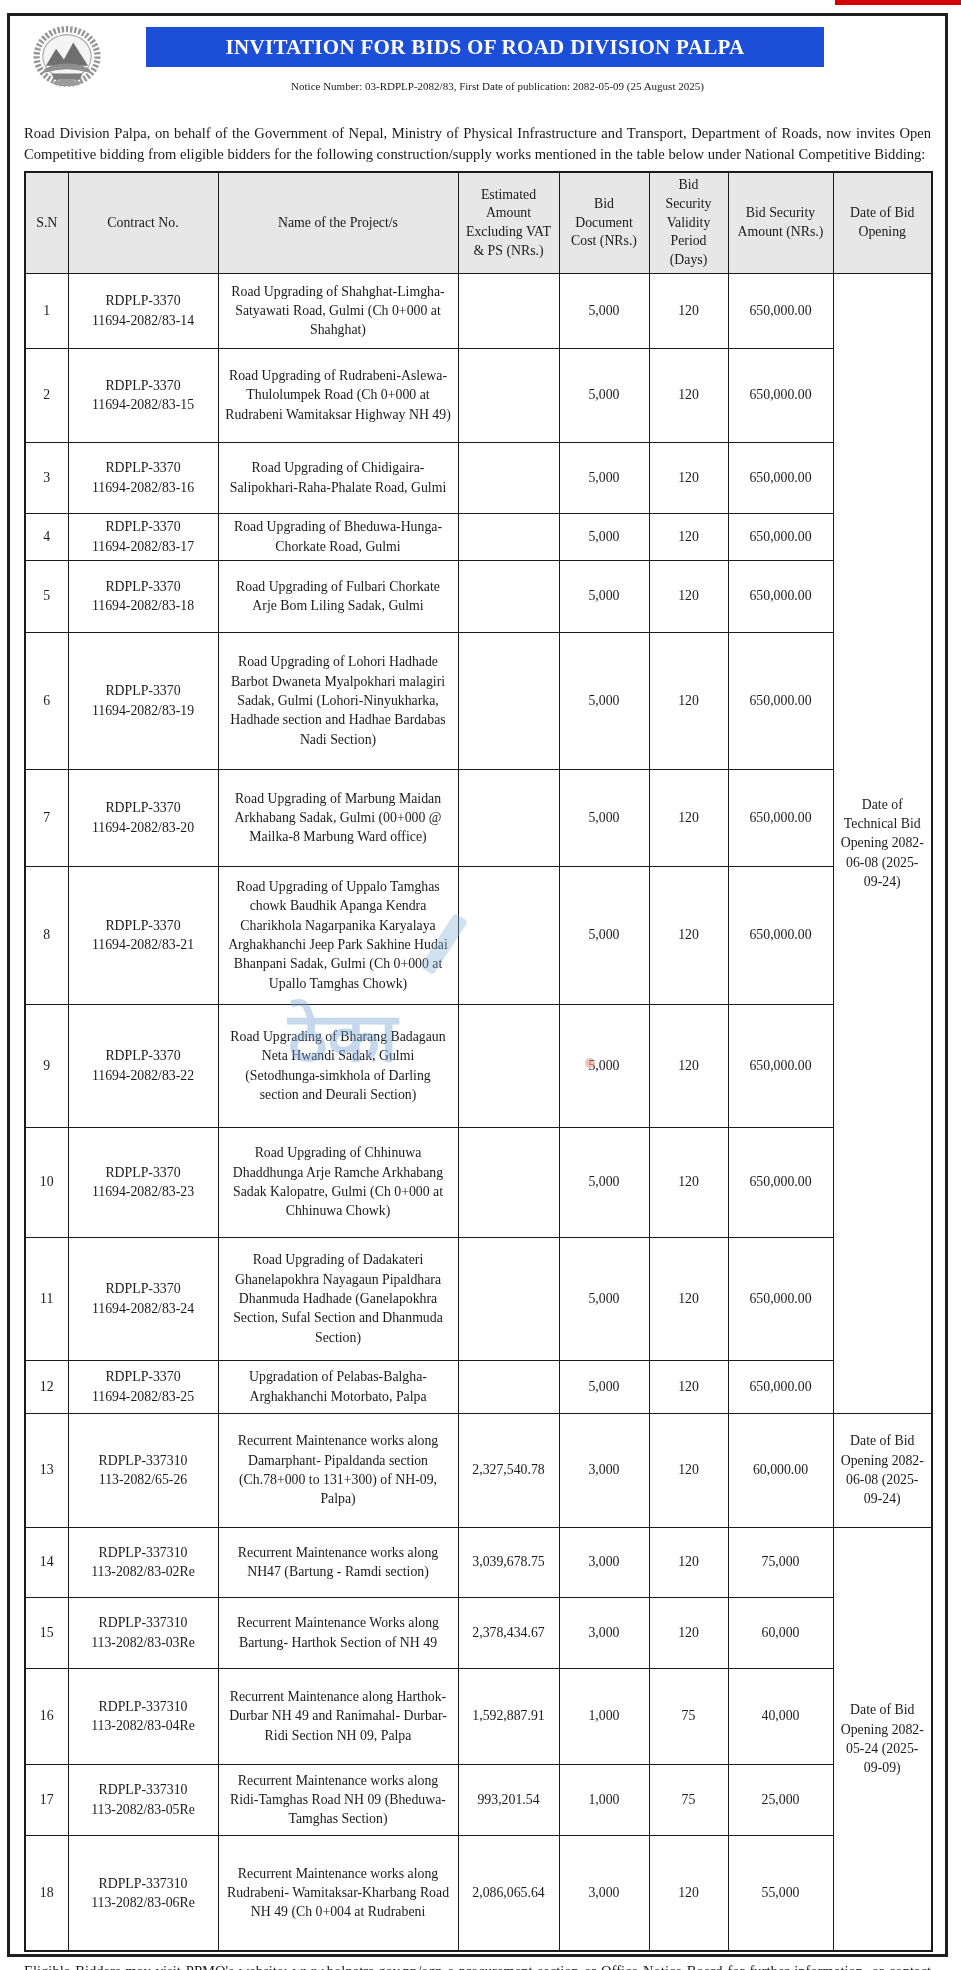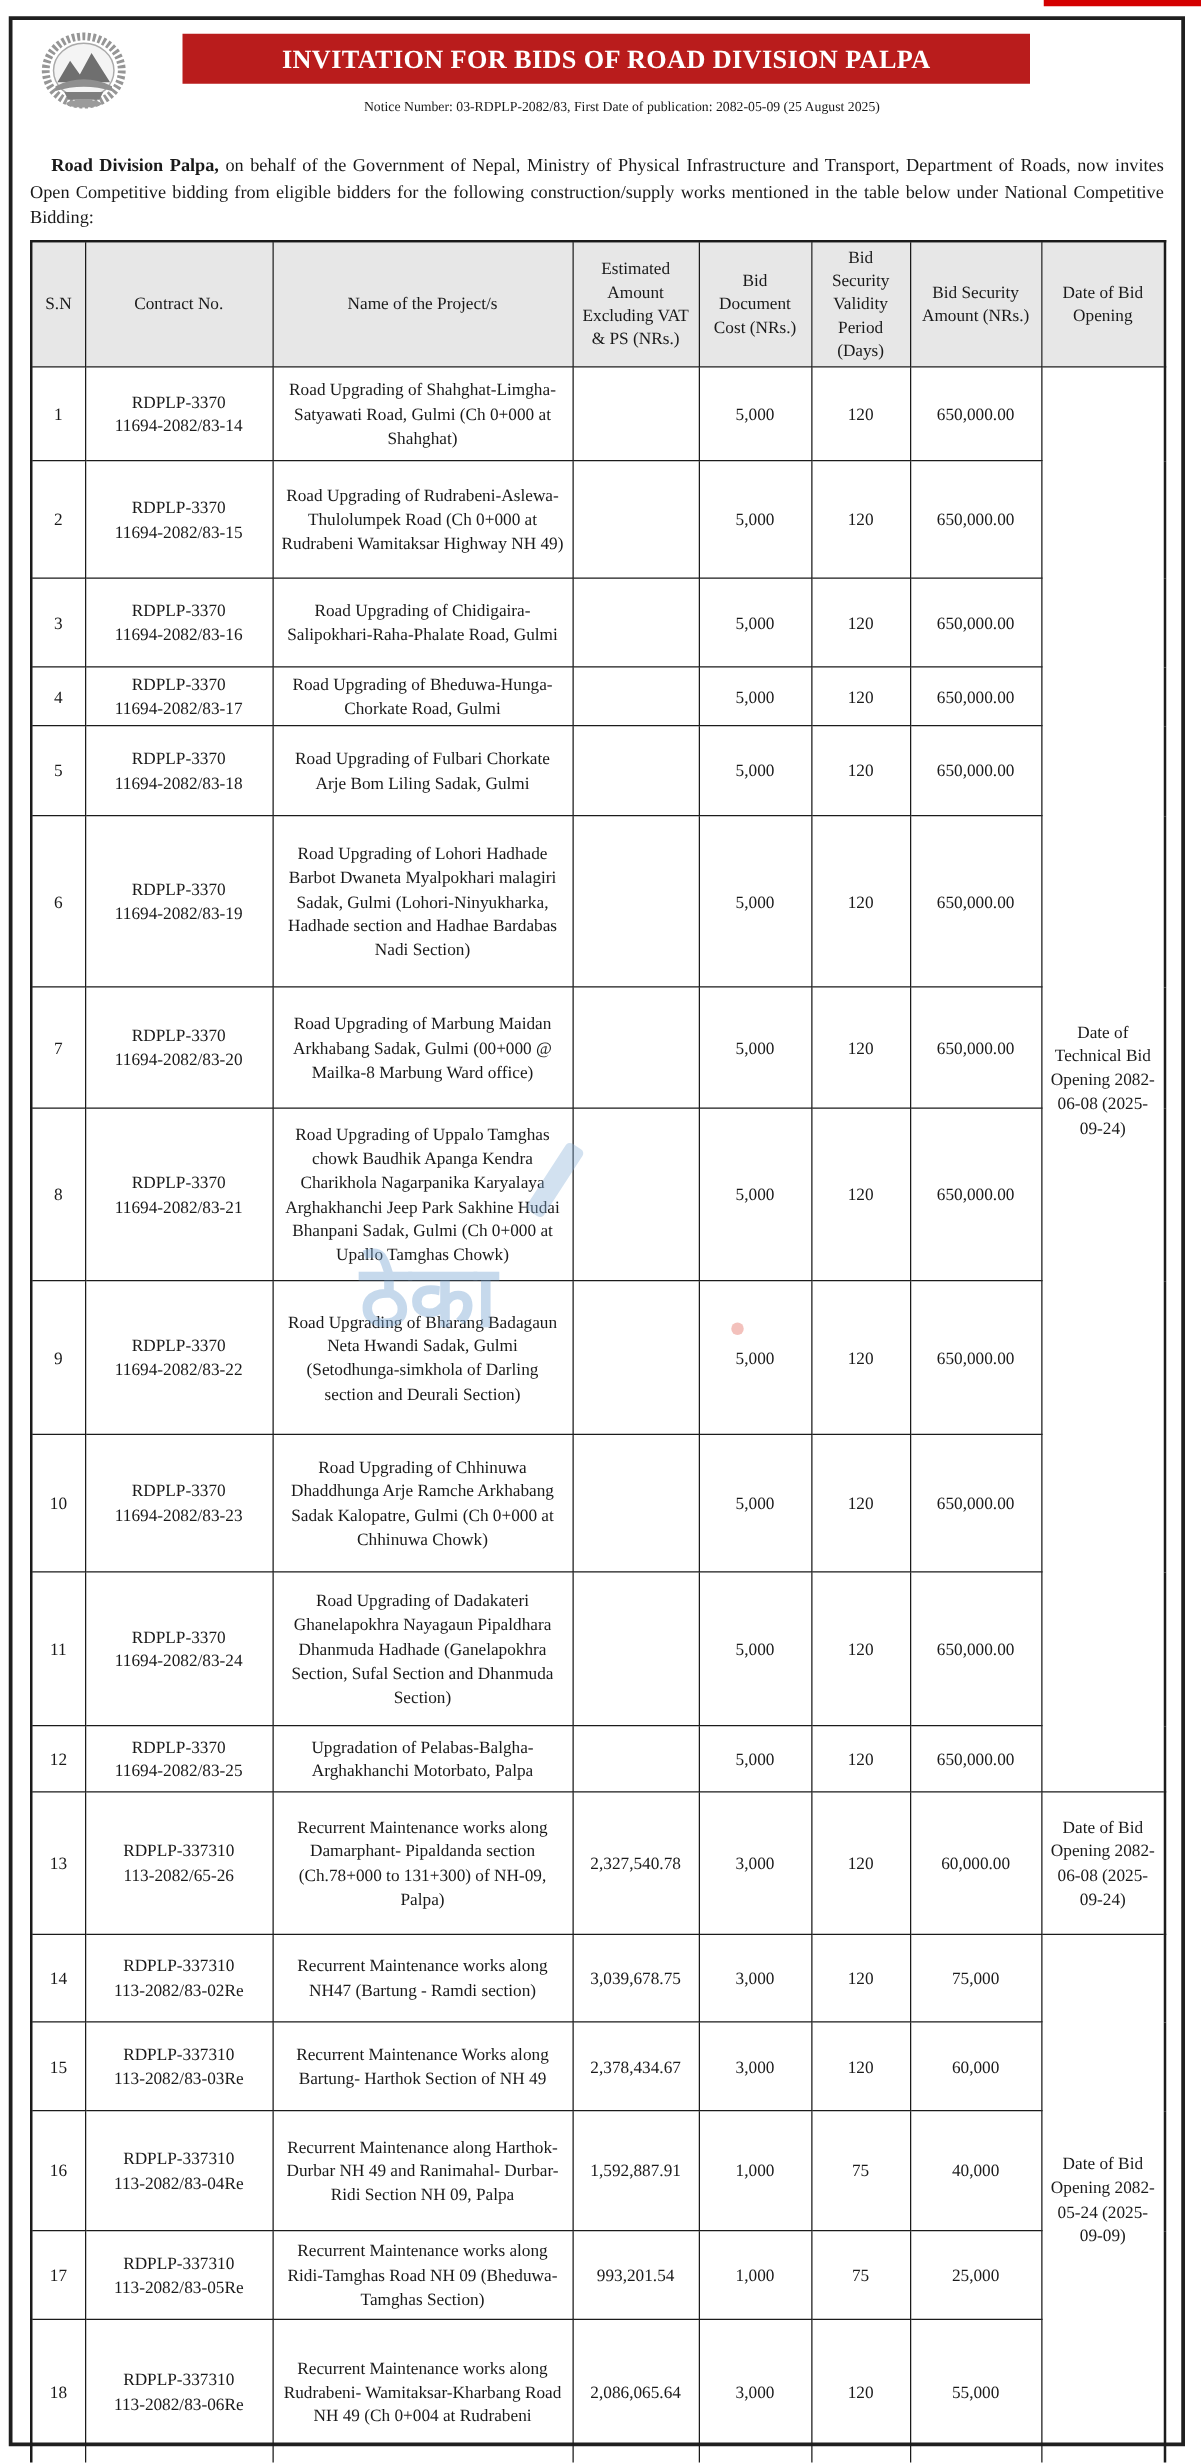--- a/index.html
+++ b/index.html
@@ -8,27 +8,27 @@
     font-family:"Liberation Serif", serif; color:#1a1a1a; overflow:hidden;
   }
   .red-strip { position:absolute; top:0; right:0; width:126px; height:5px; background:#d40000; }
   .frame {
     position:absolute; left:7px; top:13px; width:941px; height:1944px;
     border:3px solid #1f1f1f; box-sizing:border-box; padding:8px 14px 0 14px;
   }
   .masthead { position:relative; min-height:96px; }
   .emblem { position:absolute; left:4px; top:-2px; width:78px; height:66px; }
   .title-bar {
-    margin:3px 0 0 122px; width:678px; background:#b91c1c; color:#ffffff;
+    margin:3px 0 0 122px; width:678px; background:#1d4ed8; color:#ffffff;
     font-size:21px; font-weight:bold; text-align:center; padding:8px 0 7px;
     letter-spacing:0.3px; box-sizing:border-box;
   }
   .notice-line { text-align:center; font-size:11px; margin:13px 0 9px 40px; }
   .intro { font-size:14.6px; text-align:justify; line-height:1.42; margin:0 0 7px 0; }
-  .intro b { font-weight:bold;margin-left:17px; }
+  .intro b { font-weight:normal; }
   table.bids {
     width:100%; border-collapse:collapse; table-layout:fixed;
     border:2px solid #1b1b1b;
   }
   table.bids th, table.bids td {
     border:1.5px solid #1b1b1b; text-align:center; vertical-align:middle;
     font-size:13.8px; padding:3px 6px; box-sizing:border-box; overflow:hidden;
   }
   table.bids th { background:#e7e7e7; font-weight:normal; line-height:1.35; height:84px; }
   table.bids td { line-height:1.40; background:transparent; }

